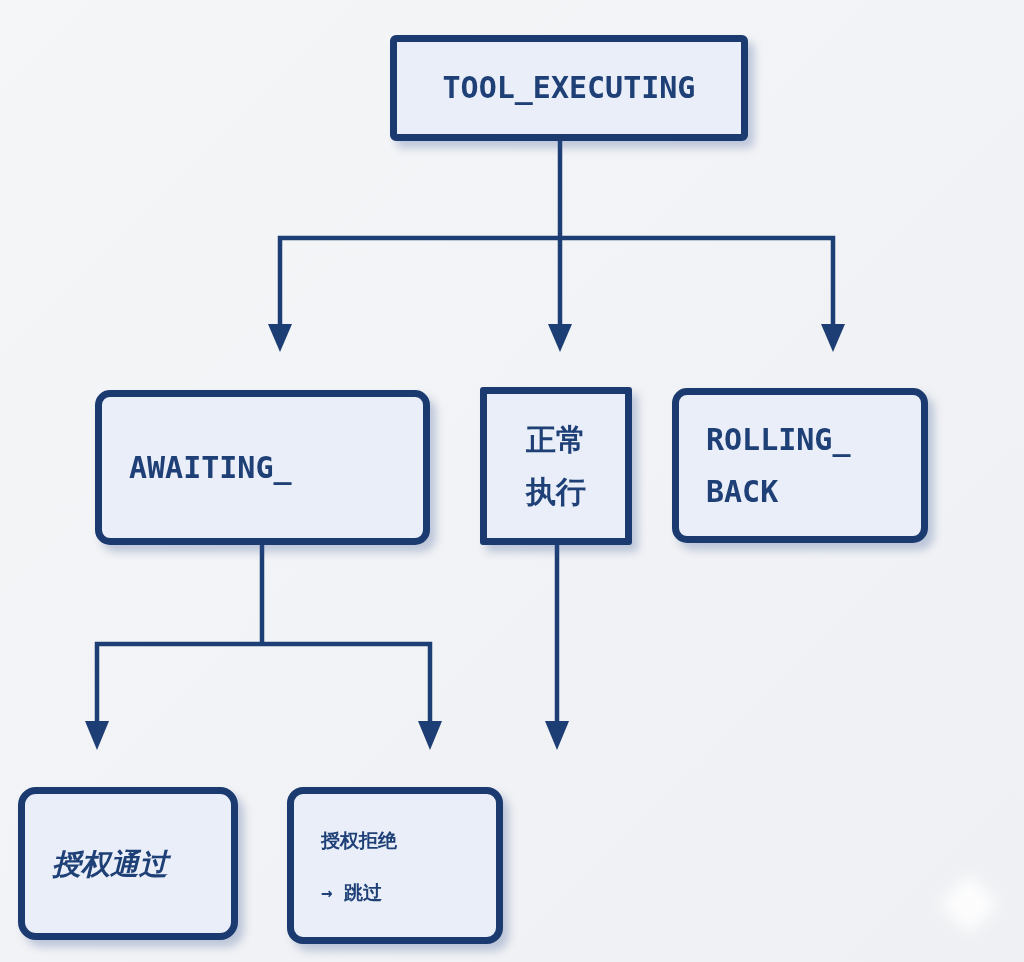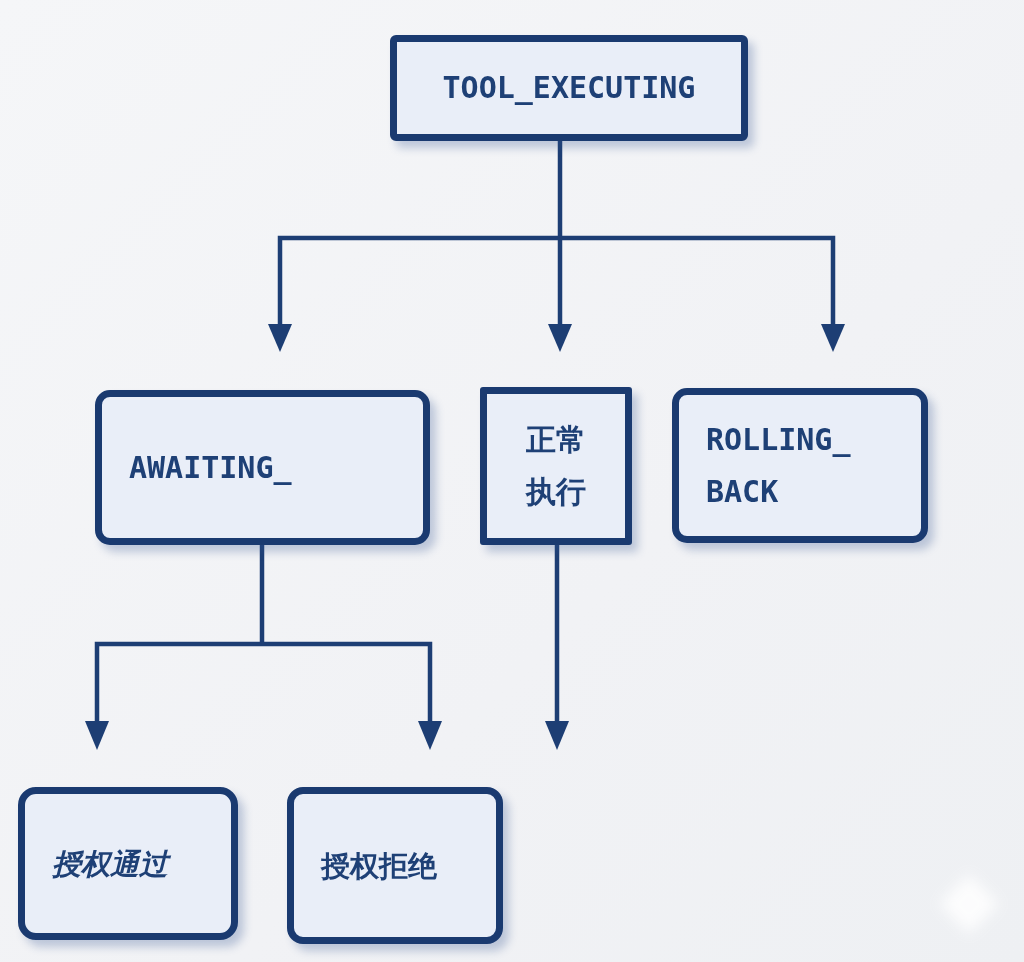--- a/index.html
+++ b/index.html
@@ -24,21 +24,21 @@
     white-space:pre;
   }
   .node .line{display:block;}
   .centered{align-items:center;text-align:center;}
   .padded{padding-left:27px;}
   #node-tool-executing{left:390px;top:35px;width:358px;height:106px;border-radius:6px;align-items:center;}
   #node-awaiting-permission{left:95px;top:390px;width:335px;height:155px;border-radius:15px;}
   #node-normal-execution{left:480px;top:387px;width:152px;height:158px;border-radius:3px;}
   #node-rolling-back{left:672px;top:388px;width:256px;height:155px;border-radius:15px;}
   #node-permission-granted{left:18px;top:787px;width:220px;height:153px;border-radius:18px;font-size:29px;font-style:italic;}
-  #node-permission-denied{left:287px;top:787px;width:216px;height:157px;border-radius:16px;font-size:29px;}
+  #node-permission-denied{left:287px;top:787px;width:216px;height:157px;border-radius:16px;font-size:19px;}
   .sparkle{
     position:absolute;z-index:0;
     left:948px;top:883px;width:42px;height:42px;
     background:#ffffff;transform:rotate(45deg);
     filter:blur(7px);opacity:0.85;
   }
 </style>
 </head>
 <body>
 
@@ -80,15 +80,16 @@
     <span class="line">ROLLING_</span>
     <span class="line">BACK</span>
   </div>
 
   <div class="node padded" id="node-permission-granted">
     <span class="line">授权通过</span>
   </div>
 
   <div class="node padded" id="node-permission-denied">
     <span class="line">授权拒绝</span>
+    <span class="line">→ 跳过</span>
   </div>
 
 </div>
 
 </body></html>

